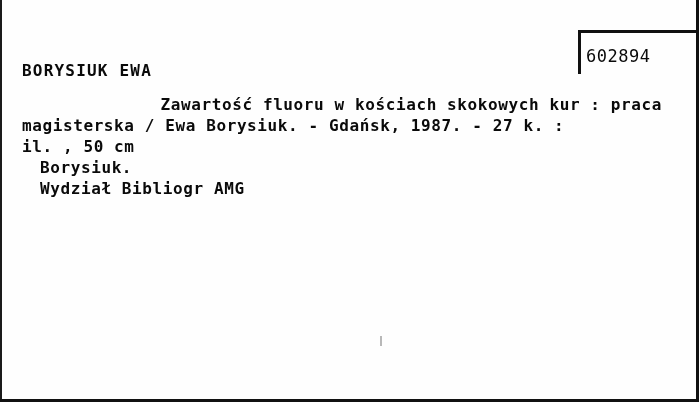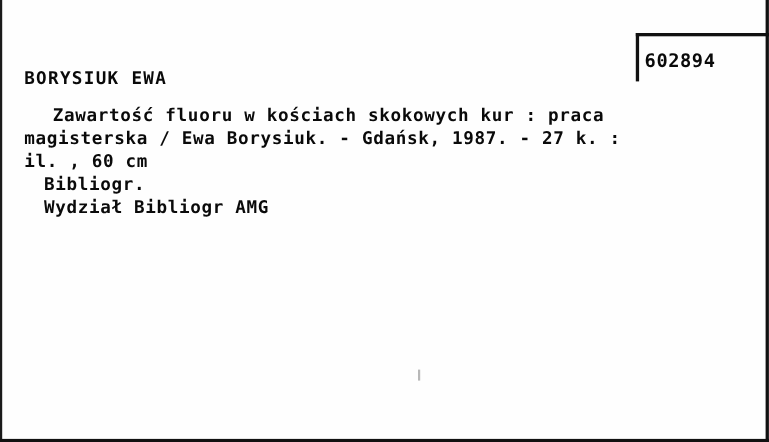--- a/index.html
+++ b/index.html
@@ -63,21 +63,21 @@
     height: 44px;
     box-sizing: border-box;
     border-left: 3px solid #111;
     border-top: 3px solid #111;
   }
   .callno-text {
     position: absolute;
     left: 586px;
     top: 46px;
     font-size: 17px;
-    font-weight: bold;
+    font-weight: normal;
     letter-spacing: 0.5px;
     white-space: nowrap;
   }
 
   .heading {
     position: absolute;
     left: 22px;
     top: 61px;
     font-size: 16px;
     font-weight: bold;
@@ -90,20 +90,21 @@
     left: 22px;
     top: 94px;
     width: 640px;
     font-size: 16px;
     font-weight: bold;
     line-height: 21px;
     letter-spacing: 0.6px;
   }
   .body-block .indent {
     text-indent: 26px;
+    text-align: right;
   }
   .body-block .sub {
     text-indent: 18px;
   }
   .body-block .line {
     white-space: pre-wrap;
   }
 
   .speck {
     position: absolute;
@@ -124,19 +125,19 @@
   <div class="bottom-rule"></div>
 
   <div class="callno-box"></div>
   <div class="callno-text">602894</div>
 
   <div class="heading">BORYSIUK EWA</div>
 
   <div class="body-block">
     <div class="line indent">Zawartość fluoru w kościach skokowych kur : praca</div>
     <div class="line">magisterska / Ewa Borysiuk. - Gdańsk, 1987. - 27 k. :</div>
-    <div class="line">il. , 60 cm</div>
-    <div class="line sub">Bibliogr.</div>
+    <div class="line">il. , 50 cm</div>
+    <div class="line sub">Borysiuk.</div>
     <div class="line sub">Wydział Bibliogr AMG</div>
   </div>
 
   <div class="speck"></div>
 </div>
 
 </body></html>

